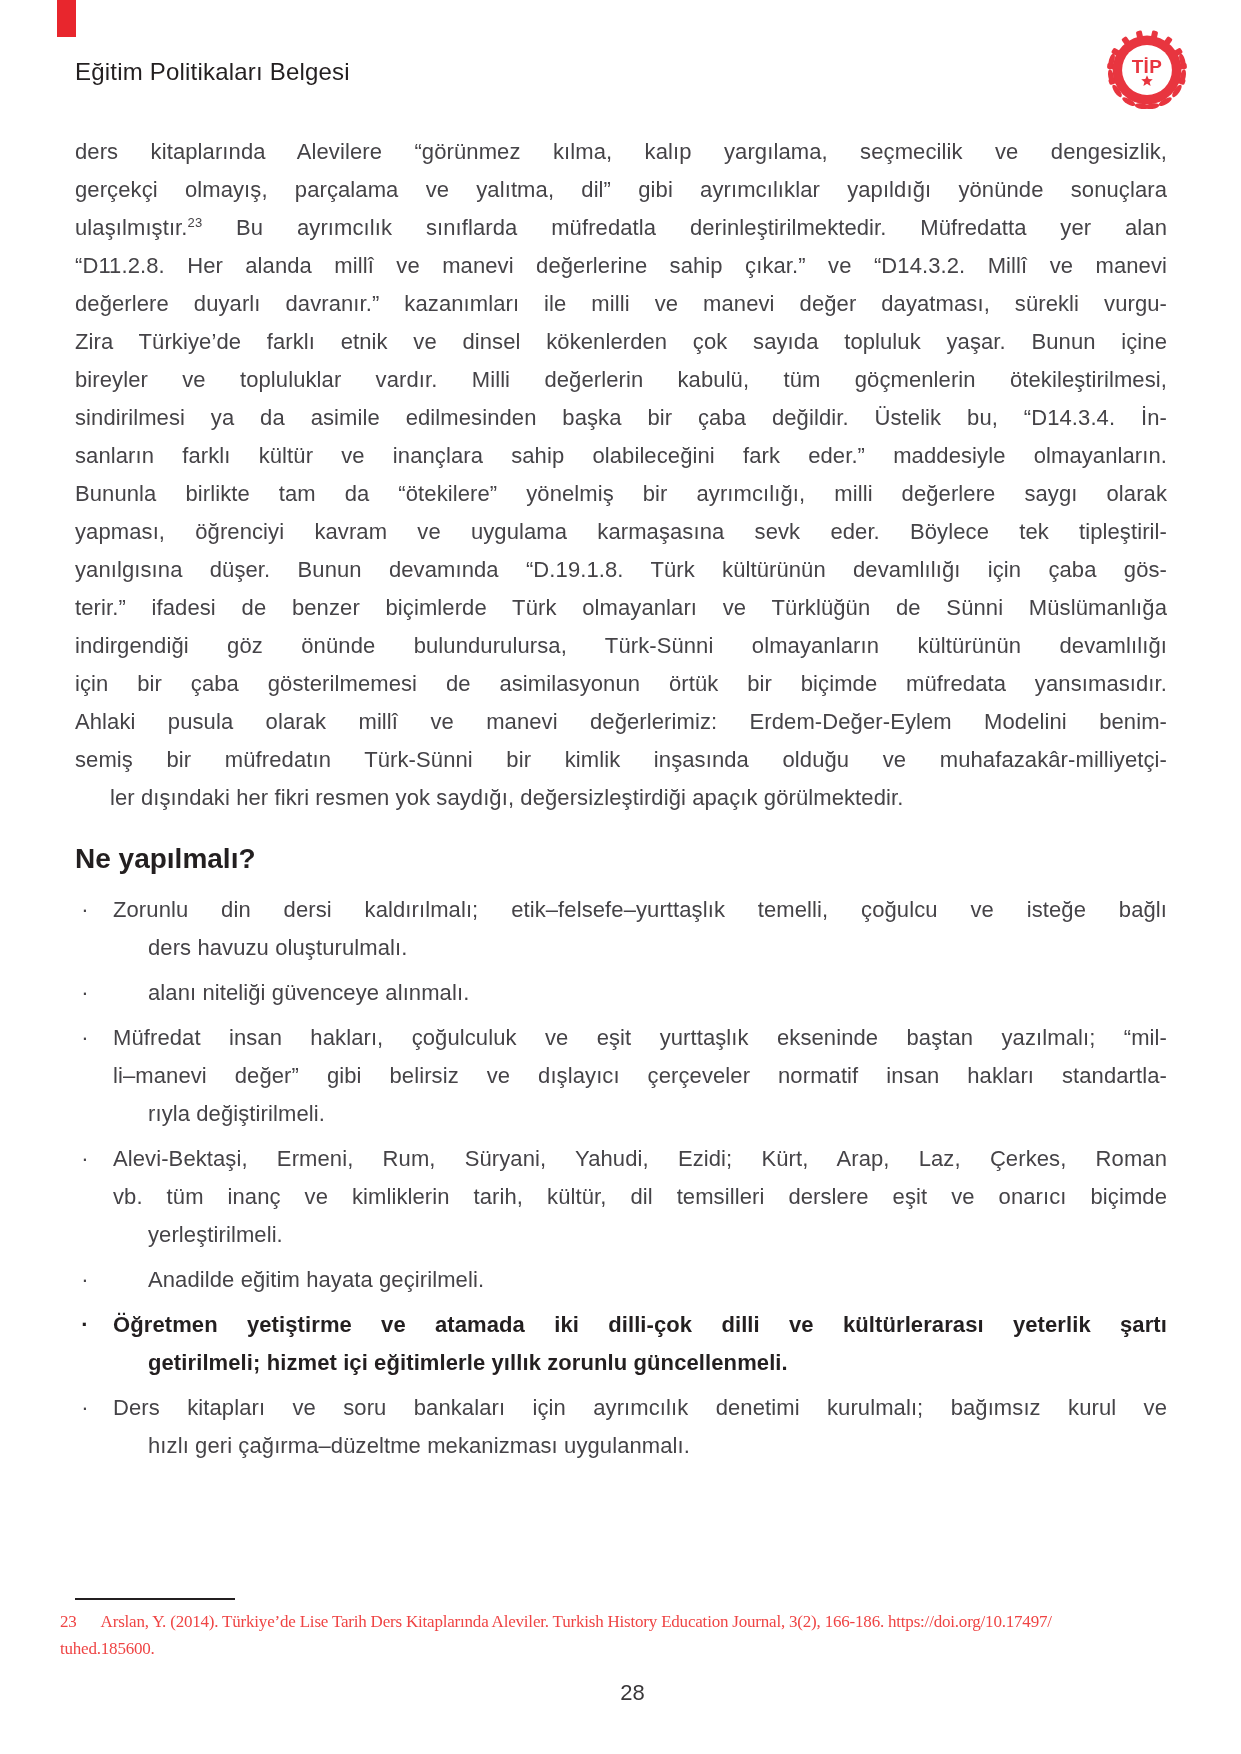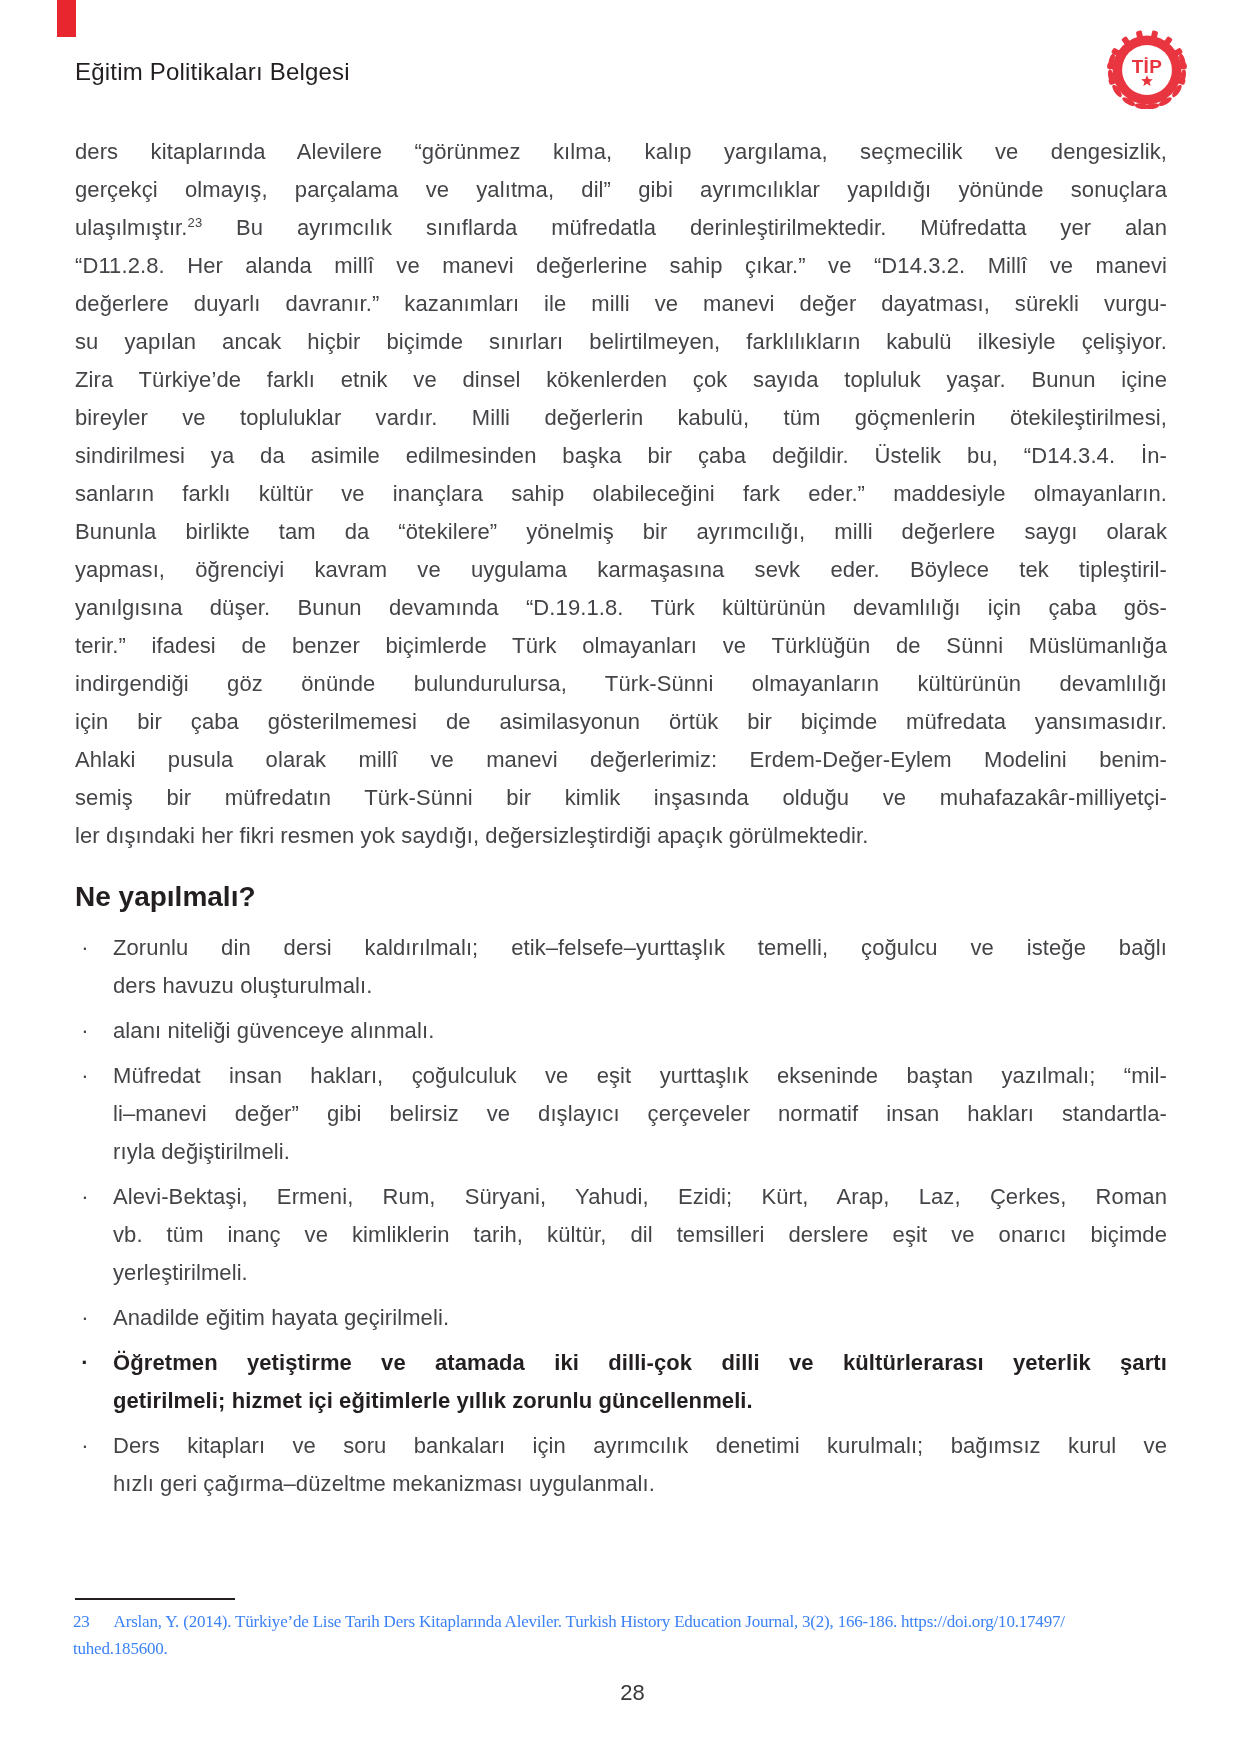--- a/index.html
+++ b/index.html
@@ -33,21 +33,21 @@
   }
   .par{
     margin-top:46px;
     font-size:22px;line-height:38px;
   }
   .ln{
     text-align:justify;
     text-align-last:justify;
     letter-spacing:.1px;
   }
-  .ln.last{text-align-last:left;}
+  .ln.last{text-align-last:left;margin-left:35px;}
   sup.fnref{
     font-size:13px;
     vertical-align:super;
     line-height:0;
   }
   h2.sec-heading{
     margin:27px 0 0 0;
     font-size:28px;line-height:30px;
     font-weight:800;
     color:#231f20;
@@ -69,26 +69,26 @@
   ul.bullets li.bold{
     font-weight:700;
     color:#231f20;
   }
   .fn-rule{
     position:absolute;left:75px;top:1598px;
     width:160px;height:2px;
     background:#231f20;
   }
   .footnote{
-    position:absolute;left:73px;
+    position:absolute;left:60px;
     width:1150px;
     font-family:"Liberation Serif",serif;
     font-size:17px;line-height:26px;
     letter-spacing:-.2px;
-    color:#3b82f6;
+    color:#ef4444;
     white-space:nowrap;
     overflow:hidden;
   }
   .footnote.fn1{top:1609px;}
   .footnote.fn2{top:1636px;}
   .fn-num{margin-right:24px;}
   .page-number{
     position:absolute;left:4px;top:1680px;
     width:1241px;
     text-align:center;
@@ -138,21 +138,20 @@
   <div class="content">
 
     <h1 class="doc-title">Eğitim Politikaları Belgesi</h1>
 
     <div class="par">
       <div class="ln">ders kitaplarında Alevilere “görünmez kılma, kalıp yargılama, seçmecilik ve dengesizlik,</div>
       <div class="ln">gerçekçi olmayış, parçalama ve yalıtma, dil” gibi ayrımcılıklar yapıldığı yönünde sonuçlara</div>
       <div class="ln"><span>ulaşılmıştır.</span><sup class="fnref">23</sup><span> Bu ayrımcılık sınıflarda müfredatla derinleştirilmektedir. Müfredatta yer alan</span></div>
       <div class="ln">“D11.2.8. Her alanda millî ve manevi değerlerine sahip çıkar.” ve “D14.3.2. Millî ve manevi</div>
       <div class="ln">değerlere duyarlı davranır.” kazanımları ile milli ve manevi değer dayatması, sürekli vurgu-</div>
-      <div class="ln">su yapılan ancak hiçbir biçimde sınırları belirtilmeyen, farklılıkların kabulü ilkesiyle çelişiyor.</div>
       <div class="ln">Zira Türkiye’de farklı etnik ve dinsel kökenlerden çok sayıda topluluk yaşar. Bunun içine</div>
       <div class="ln">bireyler ve topluluklar vardır. Milli değerlerin kabulü, tüm göçmenlerin ötekileştirilmesi,</div>
       <div class="ln">sindirilmesi ya da asimile edilmesinden başka bir çaba değildir. Üstelik bu, “D14.3.4. İn-</div>
       <div class="ln">sanların farklı kültür ve inançlara sahip olabileceğini fark eder.” maddesiyle olmayanların.</div>
       <div class="ln">Bununla birlikte tam da “ötekilere” yönelmiş bir ayrımcılığı, milli değerlere saygı olarak</div>
       <div class="ln">yapması, öğrenciyi kavram ve uygulama karmaşasına sevk eder. Böylece tek tipleştiril-</div>
       <div class="ln">yanılgısına düşer. Bunun devamında “D.19.1.8. Türk kültürünün devamlılığı için çaba gös-</div>
       <div class="ln">terir.” ifadesi de benzer biçimlerde Türk olmayanları ve Türklüğün de Sünni Müslümanlığa</div>
       <div class="ln">indirgendiği göz önünde bulundurulursa, Türk-Sünni olmayanların kültürünün devamlılığı</div>
       <div class="ln">için bir çaba gösterilmemesi de asimilasyonun örtük bir biçimde müfredata yansımasıdır.</div>

